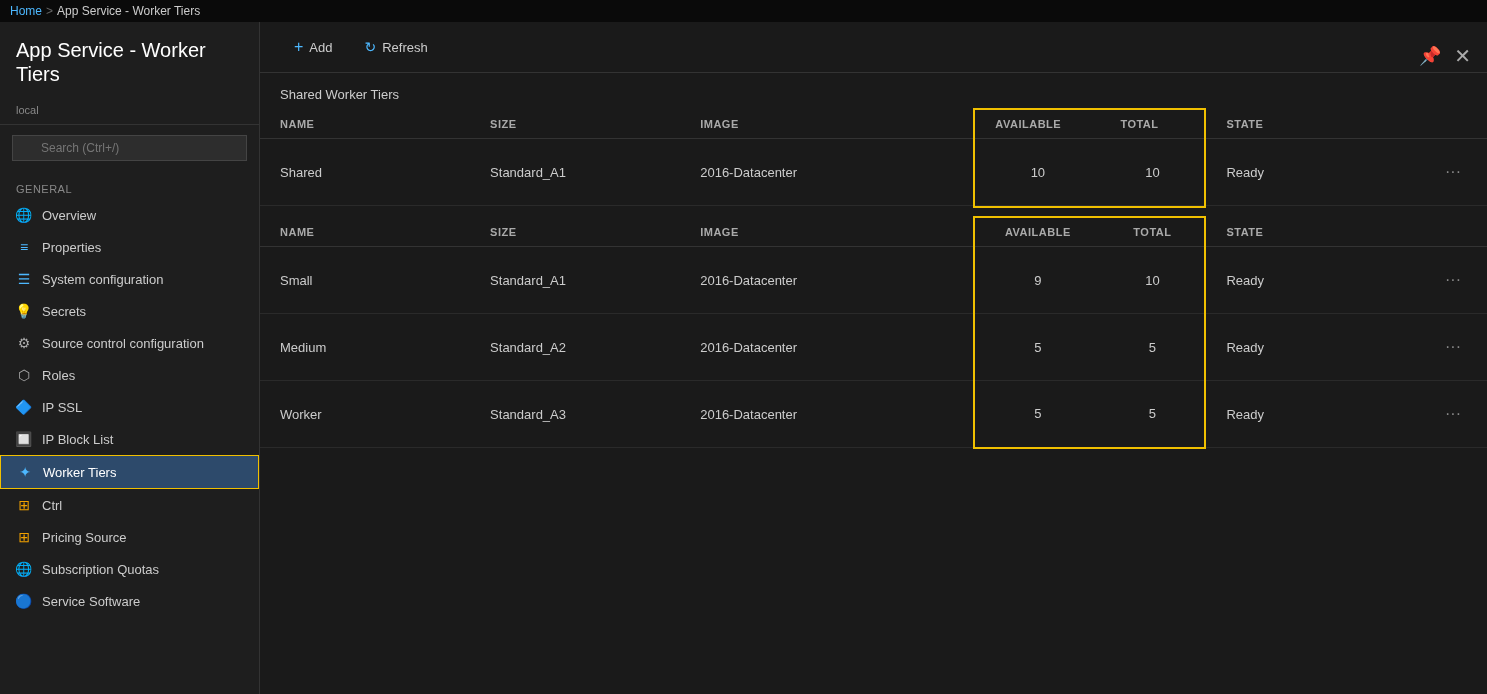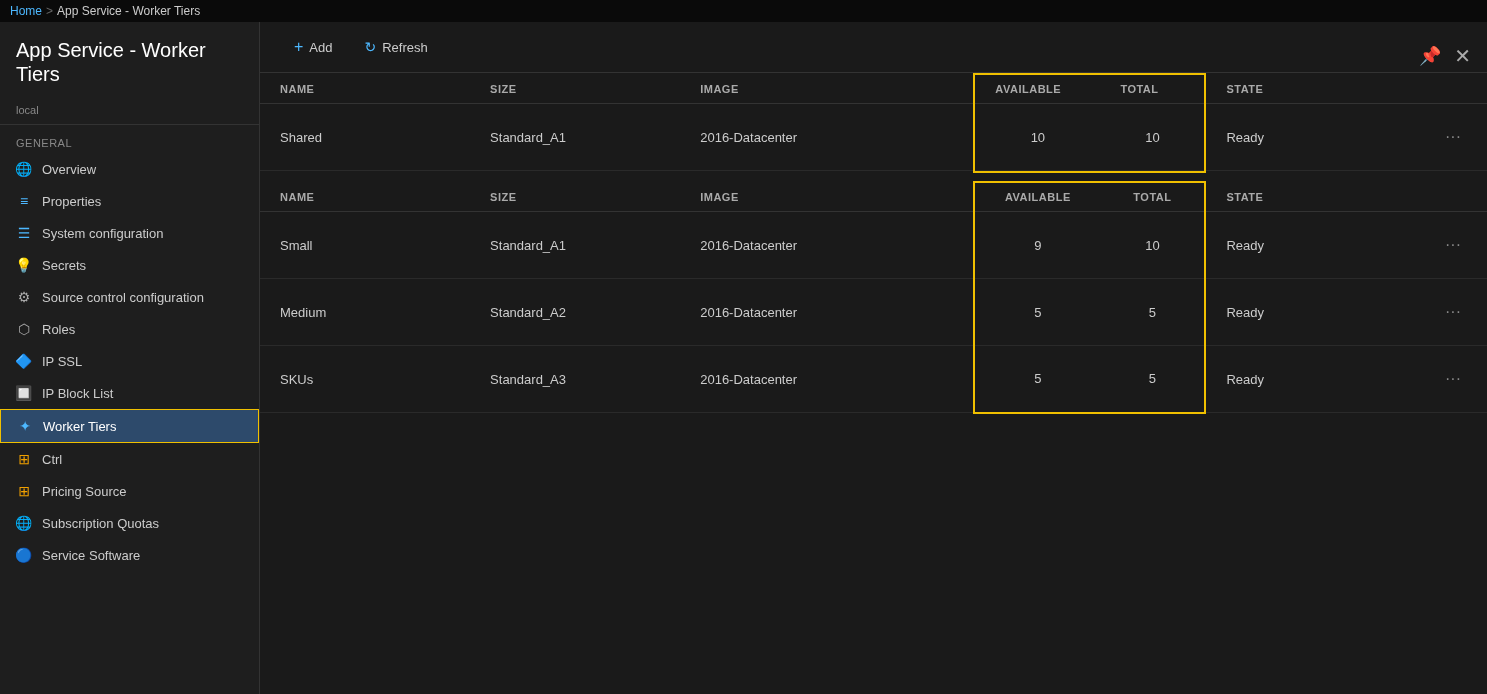--- a/index.html
+++ b/index.html
@@ -243,20 +243,26 @@
 </div>
 
 <div class="main-layout" style="position:relative;">
 
   <div class="sidebar">
     <div class="sidebar-header">
       <div class="sidebar-title">App Service - Worker Tiers</div>
       <div class="sidebar-subtitle">local</div>
     </div>
 
+    <div class="sidebar-search">
+      <div class="search-wrapper">
+        <span class="search-icon-inner">🔍</span>
+        <input type="text" placeholder="Search (Ctrl+/)" style="">
+      </div>
+    </div>
 
     <div class="sidebar-section-label">GENERAL</div>
 
     <div class="sidebar-item">
       <span class="sidebar-item-icon">🌐</span>
       <span class="sidebar-item-label">Overview</span>
     </div>
 
     <div class="sidebar-item">
       <span class="sidebar-item-icon" style="color:#4db8ff;">≡</span>
@@ -328,20 +334,21 @@
       </button>
       <button class="toolbar-btn">
         <span class="toolbar-btn-icon" style="font-size:14px;">↻</span>
         <span>Refresh</span>
       </button>
     </div>
 
     <div class="tables-area">
 
       <div class="section-block">
+        <div class="section-label">Shared Worker Tiers</div>
         <div class="table-wrapper">
           <table class="data-table">
             <thead>
               <tr>
                 <th class="col-name">NAME</th>
                 <th class="col-size">SIZE</th>
                 <th class="col-image">IMAGE</th>
                 <th class="col-available" style="border-left:2px solid #f0c000; border-top:2px solid #f0c000;">AVAILABLE</th>
                 <th class="col-total" style="border-top:2px solid #f0c000; border-right:2px solid #f0c000;">TOTAL</th>
                 <th class="col-state">STATE</th>
@@ -409,21 +416,21 @@
                 <td class="col-image">2016-Datacenter</td>
                 <td class="col-available" style="border-left:2px solid #f0c000; text-align:center;">5</td>
                 <td class="col-total" style="border-right:2px solid #f0c000; text-align:center;">5</td>
                 <td class="col-state">Ready</td>
                 <td class="col-actions">
                   <button class="ellipsis-btn">···</button>
                 </td>
               </tr>
 
               <tr>
-                <td class="col-name">SKUs</td>
+                <td class="col-name">Worker</td>
                 <td class="col-size">Standard_A3</td>
                 <td class="col-image">2016-Datacenter</td>
                 <td class="col-available" style="border-left:2px solid #f0c000; border-bottom:2px solid #f0c000; text-align:center;">5</td>
                 <td class="col-total" style="border-right:2px solid #f0c000; border-bottom:2px solid #f0c000; text-align:center;">5</td>
                 <td class="col-state">Ready</td>
                 <td class="col-actions">
                   <button class="ellipsis-btn">···</button>
                 </td>
               </tr>
             </tbody>

